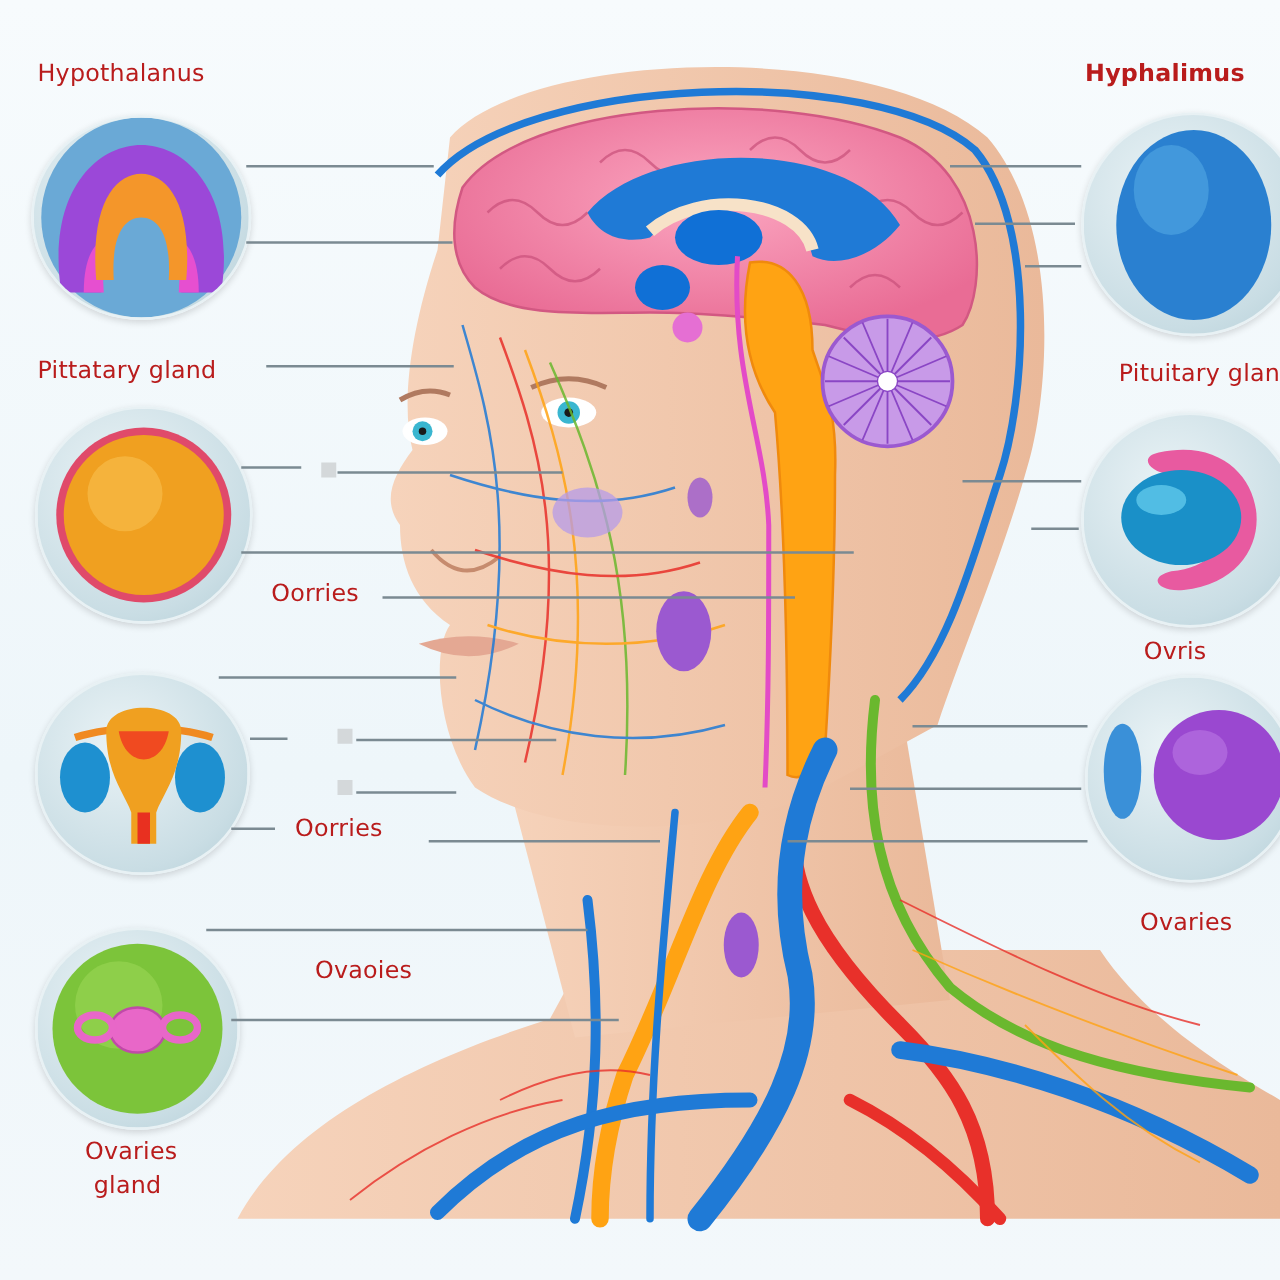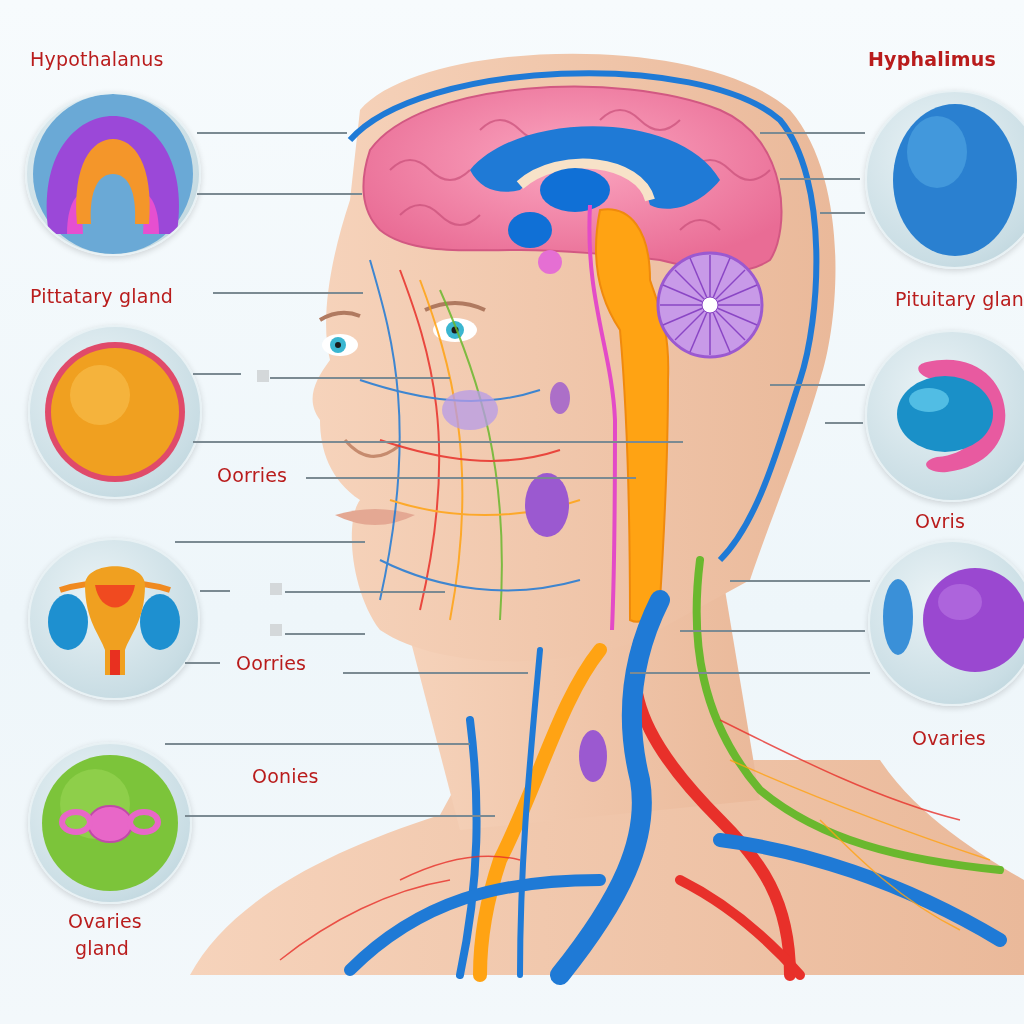--- a/index.html
+++ b/index.html
@@ -198,20 +198,20 @@
 <div class="leader" style="left:770px;top:384px;width:95px;"></div>
 <div class="leader" style="left:825px;top:422px;width:38px;"></div>
 <div class="leader" style="left:730px;top:580px;width:140px;"></div>
 <div class="leader" style="left:680px;top:630px;width:185px;"></div>
 <div class="leader" style="left:630px;top:672px;width:240px;"></div>
 
 <div class="label" style="left:30px;top:48px;">Hypothalanus</div>
 <div class="label" style="left:30px;top:285px;text-align:center;">Pittatary gland</div>
 <div class="label" style="left:217px;top:464px;">Oorries</div>
 <div class="label" style="left:236px;top:652px;">Oorries</div>
-<div class="label" style="left:252px;top:765px;">Oonies</div>
+<div class="label" style="left:252px;top:765px;">Ovaoies</div>
 <div class="label" style="left:68px;top:910px;">Ovaries</div>
 <div class="label" style="left:75px;top:937px;">gland</div>
 
 <div class="label" style="left:868px;top:48px;font-weight:bold;">Hyphalimus</div>
 <div class="label" style="left:875px;top:288px;margin-left:20px;">Pituitary glan</div>
 <div class="label" style="left:915px;top:510px;">Ovris</div>
 <div class="label" style="left:912px;top:727px;">Ovaries</div>
 
 </body></html>

